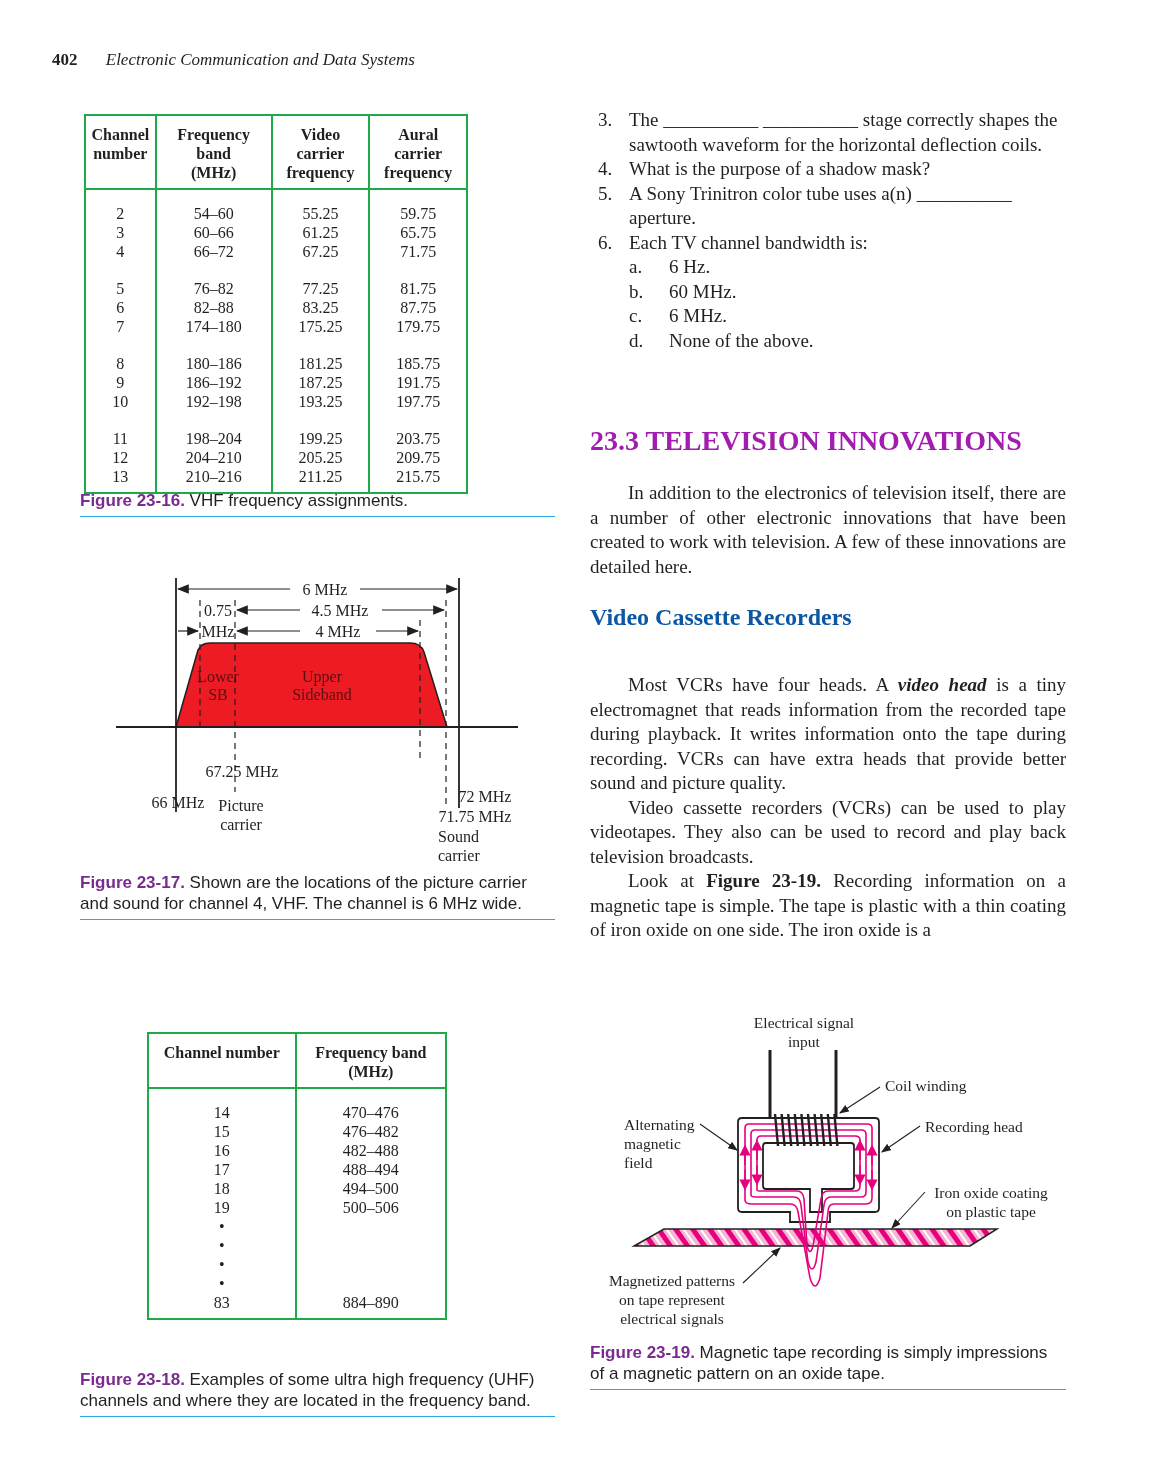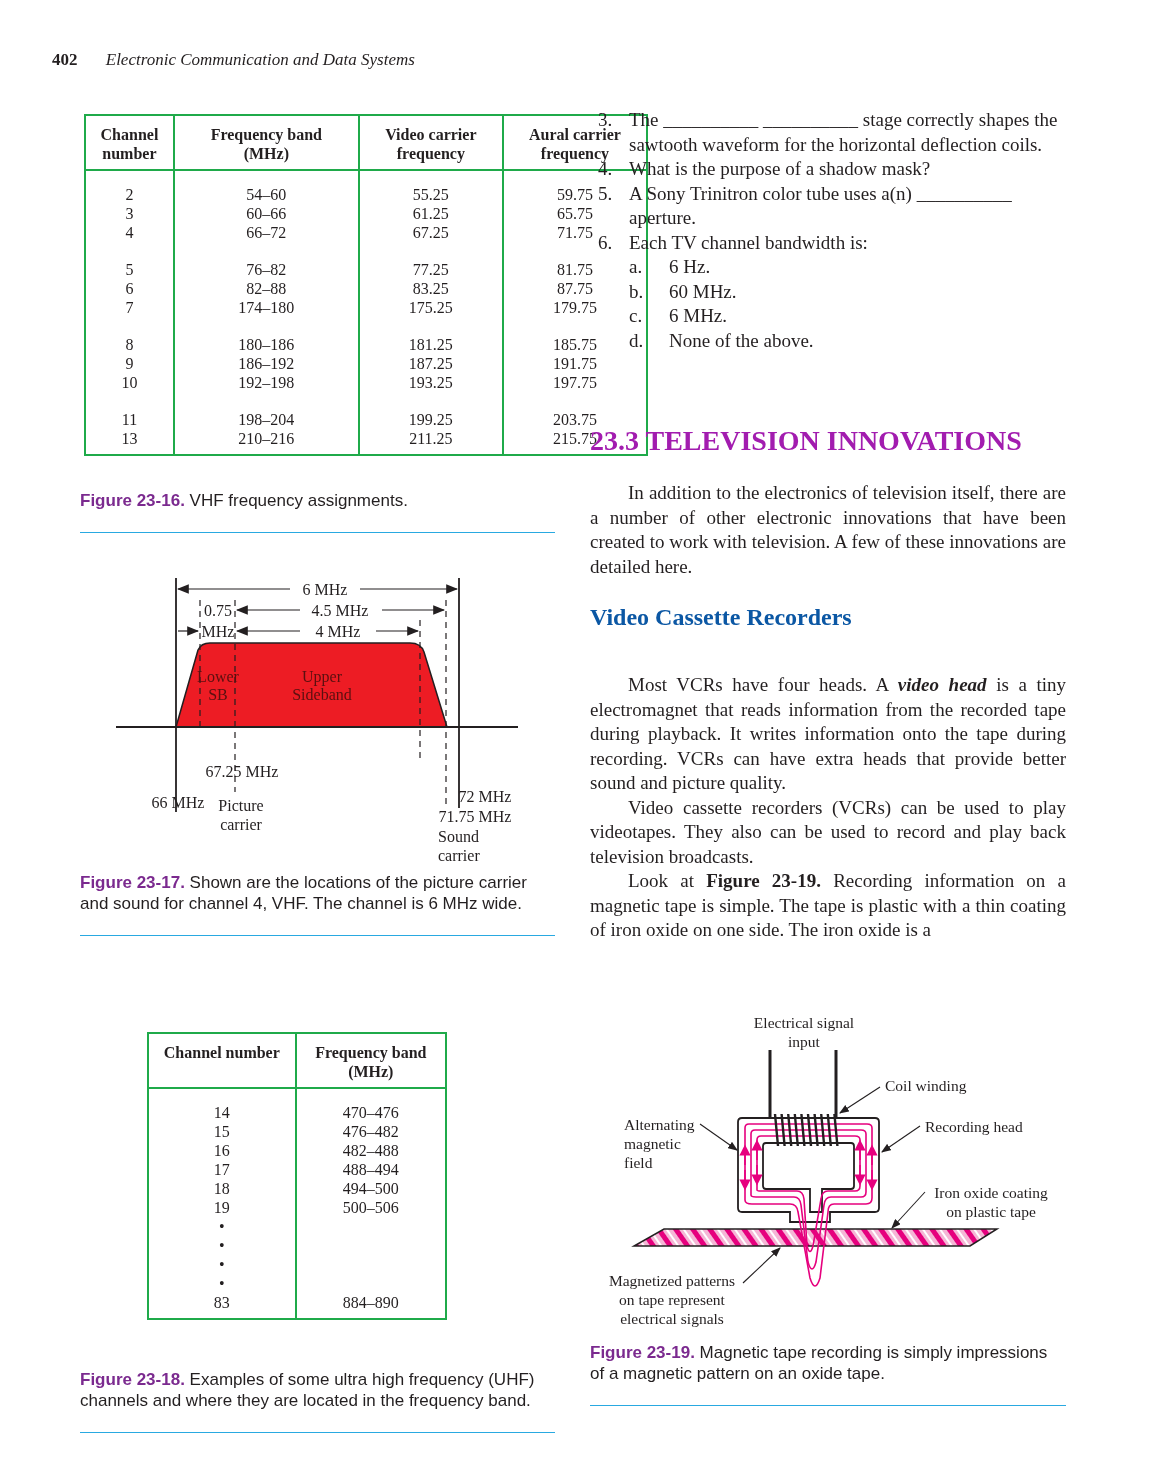--- a/index.html
+++ b/index.html
@@ -10,21 +10,21 @@
   .runhead .ttl{font-style:italic;}
 
   
   table.vt{border-collapse:collapse;font-size:16px;line-height:19px;}
   table.vt th{font-weight:bold;padding:9px 4px 6px 4px;border:2px solid #1faa4a;text-align:center;vertical-align:top;}
   table.vt td{border-left:2px solid #1faa4a;border-right:2px solid #1faa4a;text-align:center;padding:0 4px;}
   table.vt tr.gap td{height:18px;}
   table.vt tr.first td{padding-top:14px;}
   table.vt tr.last td{padding-bottom:6px;border-bottom:2px solid #1faa4a;}
 
-  .cap{font-family:"Liberation Sans","DejaVu Sans",sans-serif;font-size:17px;line-height:21px;color:#231f20;padding-bottom:21px;border-bottom:1.5px solid #29a9e1;}
+  .cap{font-family:"Liberation Sans","DejaVu Sans",sans-serif;font-size:17px;line-height:21px;color:#231f20;padding-bottom:5px;border-bottom:1.5px solid #29a9e1;}
   .cap .fig{color:#7b2a8f;font-weight:bold;}
 
   .qlist{left:598px;top:108px;width:470px;font-size:19px;line-height:24.5px;}
   .q{display:flex;}
   .q .n{width:31px;flex:none;}
   .opt{display:flex;padding-left:31px;}
   .opt .l{width:40px;flex:none;}
 
   .h1{left:590px;top:425px;font-size:28px;font-weight:bold;color:#a21caf;}
   .h2{left:590px;top:604px;font-size:24px;font-weight:bold;color:#0b57a4;}
@@ -37,21 +37,21 @@
 </style>
 </head>
 <body>
 
 <div class="abs runhead">
   <span class="pg">402</span>
   <span class="ttl">Electronic Communication and Data Systems</span>
 </div>
 
 <div class="abs" style="left:84px;top:114px;">
-  <table class="vt" id="vhf-table" style="width:564px;">
+  <table class="vt" id="vhf-table" style="width:384px;">
     <colgroup>
         <col style="width:74px">
         <col style="width:154px">
         <col style="width:120px">
         <col style="width:120px">
       </colgroup>
     <thead>
         <tr id="vhf-head">
           <th>
             <div>Channel</div>
@@ -142,20 +142,26 @@
           <td></td>
           <td></td>
           <td></td>
           <td></td>
         </tr>
         <tr>
           <td>11</td>
           <td>198–204</td>
           <td>199.25</td>
           <td>203.75</td>
+        </tr>
+        <tr>
+          <td>12</td>
+          <td>204–210</td>
+          <td>205.25</td>
+          <td>209.75</td>
         </tr>
         <tr class="last">
           <td>13</td>
           <td>210–216</td>
           <td>211.25</td>
           <td>215.75</td>
         </tr>
       </tbody>
   </table>
 </div>

